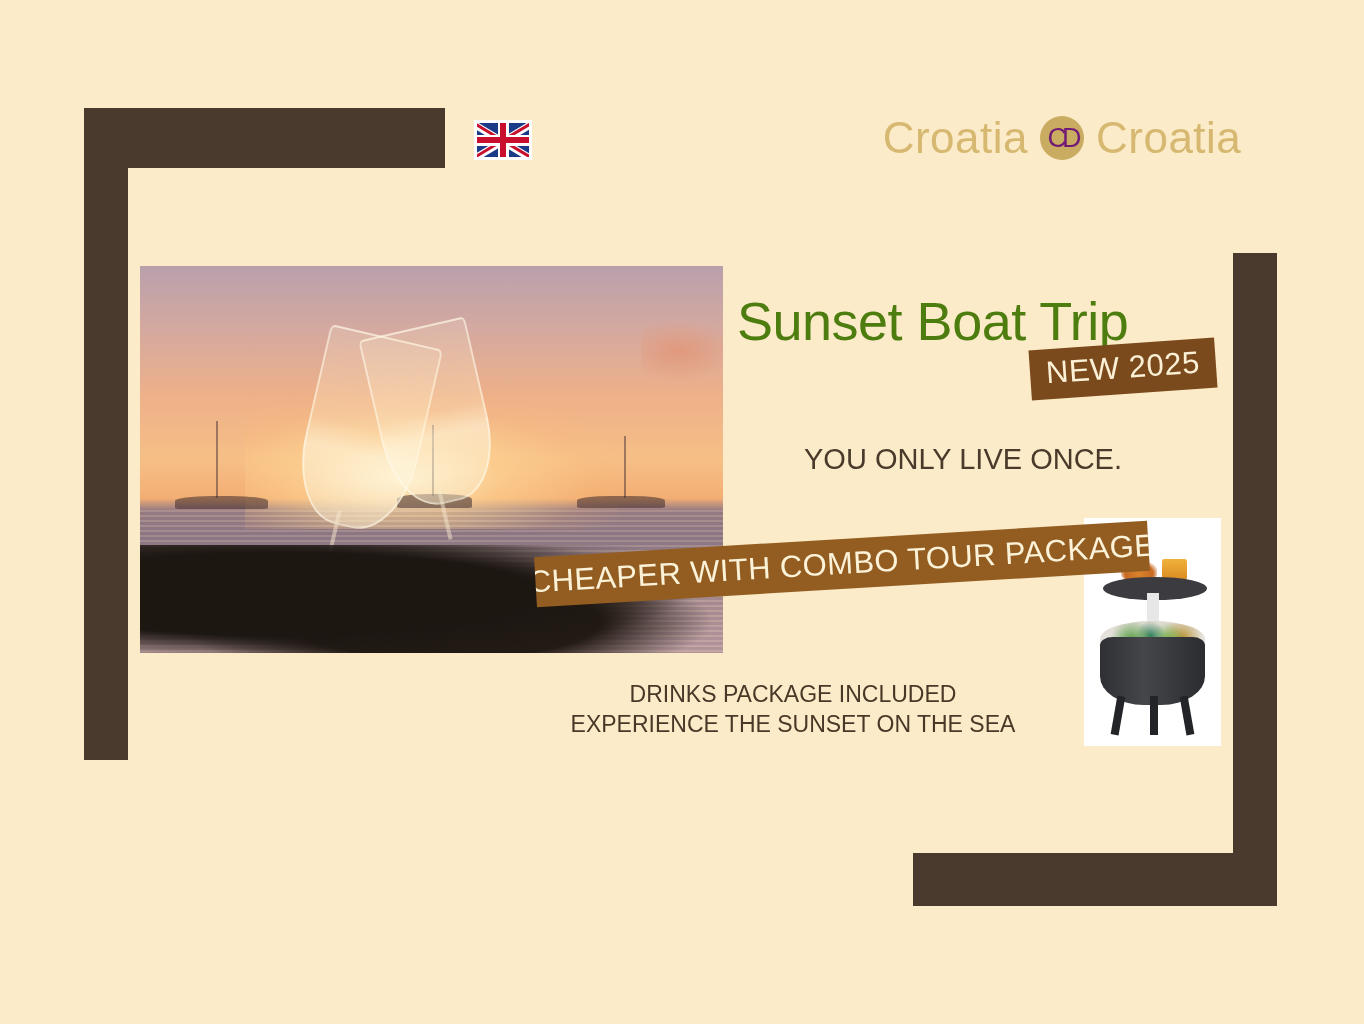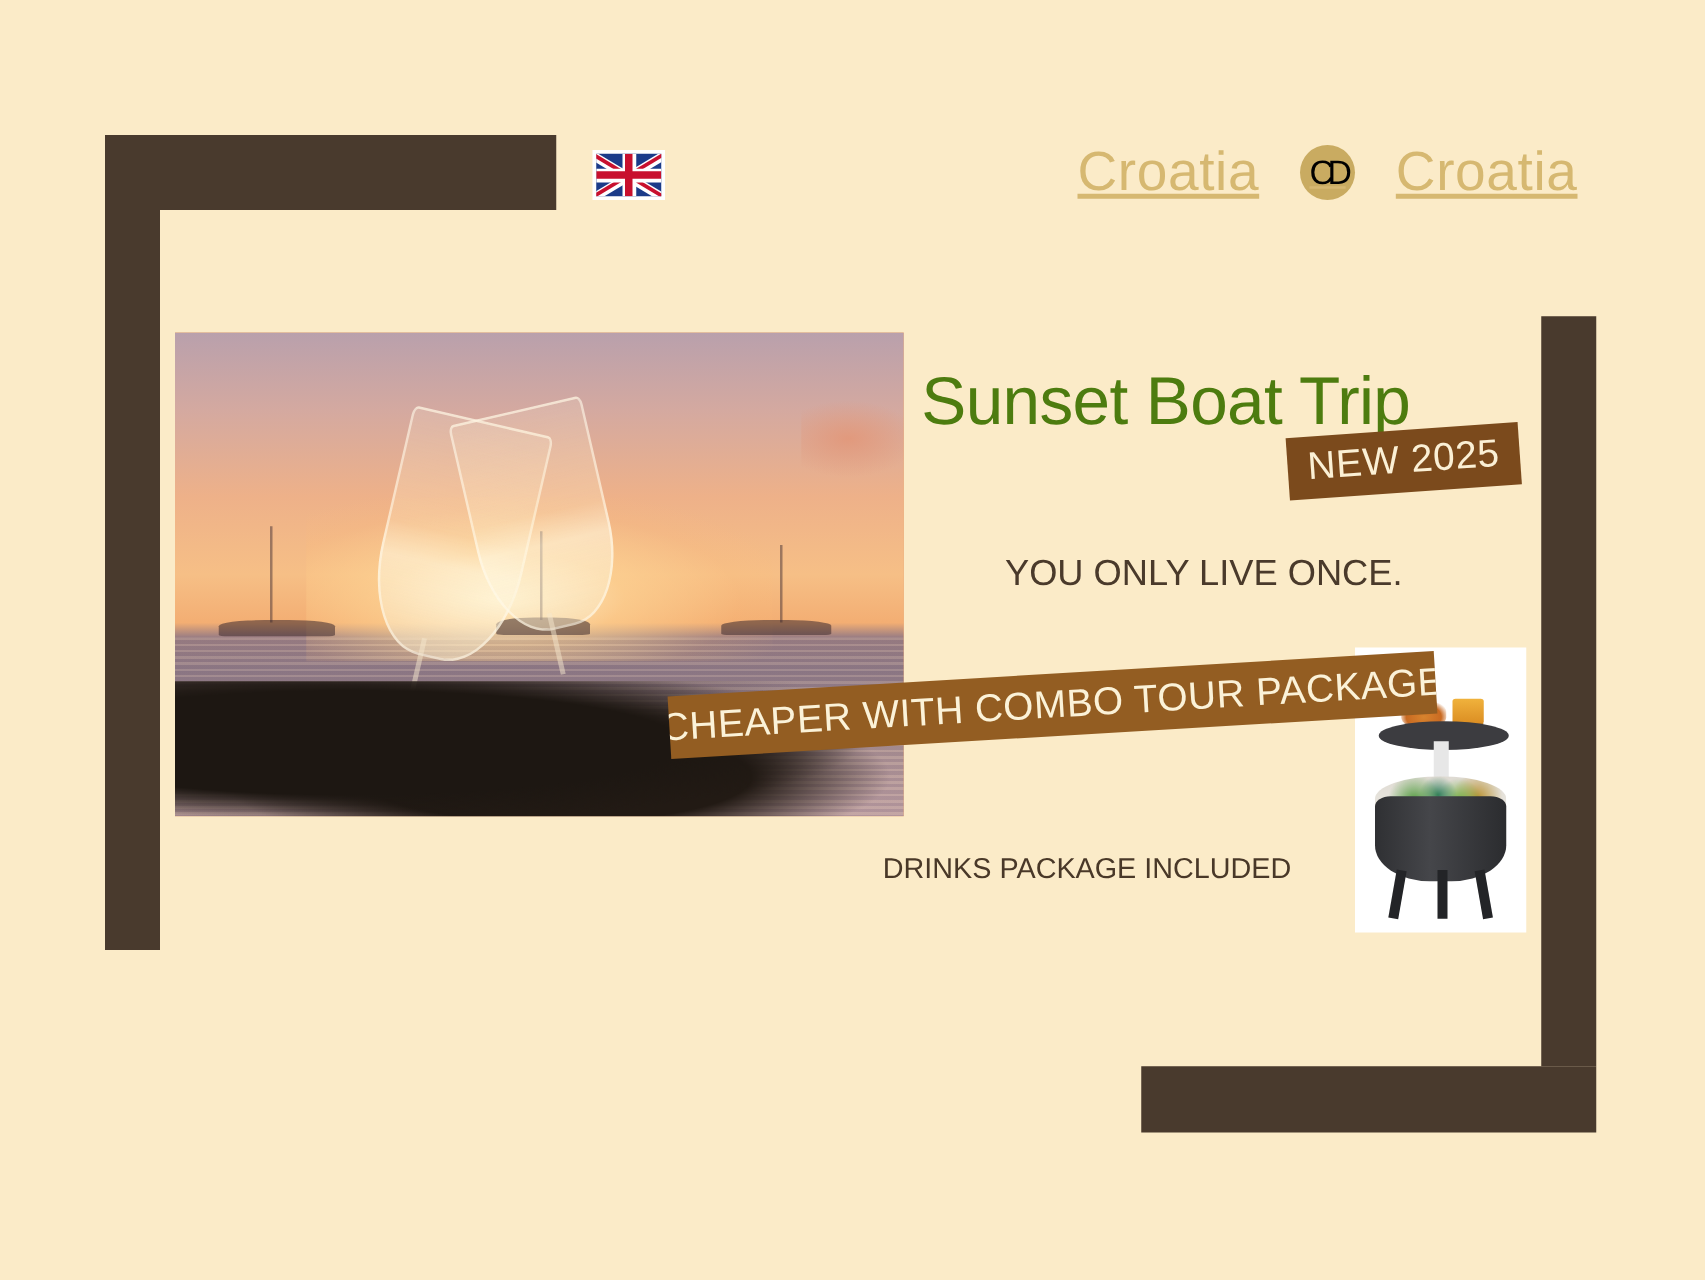--- a/index.html
+++ b/index.html
@@ -67,35 +67,34 @@
   #brand {
     position: absolute;
     left: 862px;
     top: 116px;
     width: 400px;
     height: 72px;
   }
   #brand-wordmark {
     display: flex;
     align-items: center;
-    justify-content: space-between;
+    justify-content: center;
     gap: 12px;
     font-size: 44px;
     letter-spacing: 0.5px;
     color: #d6b871;
     line-height: 1;
     font-weight: 400;
-    text-decoration: underline;
   }
   #brand-monogram {
     width: 44px;
     height: 44px;
     border-radius: 50%;
     background: #c9ab61;
-    color: #000000;
+    color: #701a75;
     font-size: 27px;
     display: flex;
     align-items: center;
     justify-content: center;
     letter-spacing: -5px;
     flex: none;
   }
   #brand-sub {
     margin-top: 2px;
     margin-left: 6px;
@@ -336,21 +335,21 @@
     letter-spacing: 0.4px;
     white-space: nowrap;
   }
 
   
   #features {
     position: absolute;
     left: 553px;
     top: 680px;
     width: 480px;
-    text-align: right;
+    text-align: center;
     color: #493828;
     font-size: 23px;
     line-height: 1.30;
   }
   #features div { white-space: nowrap; }
 </style>
 </head>
 <body>
 
 <div id="flyer">
@@ -417,15 +416,16 @@
     <div class="cooler-leg" id="leg-b"></div>
     <div class="cooler-leg" id="leg-c"></div>
   </div>
 
   <div id="combo-banner">
     <span id="combo-banner-label">CHEAPER WITH COMBO TOUR PACKAGE</span>
   </div>
 
   <div id="features">
     <div>DRINKS PACKAGE INCLUDED</div>
+    <div>EXPERIENCE THE SUNSET ON THE SEA</div>
   </div>
 
 </div>
 
 </body></html>

